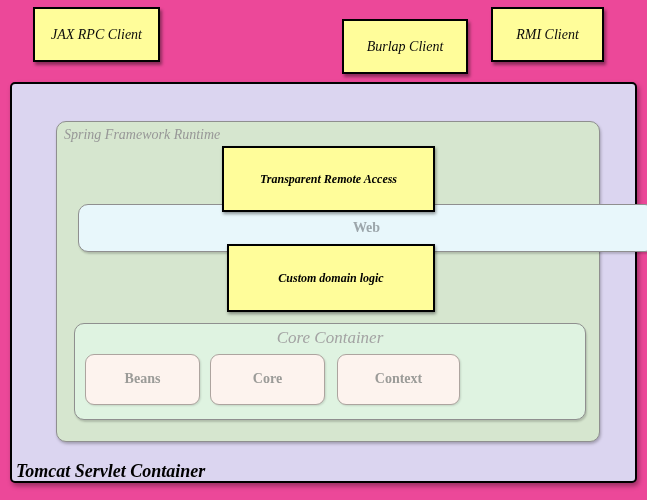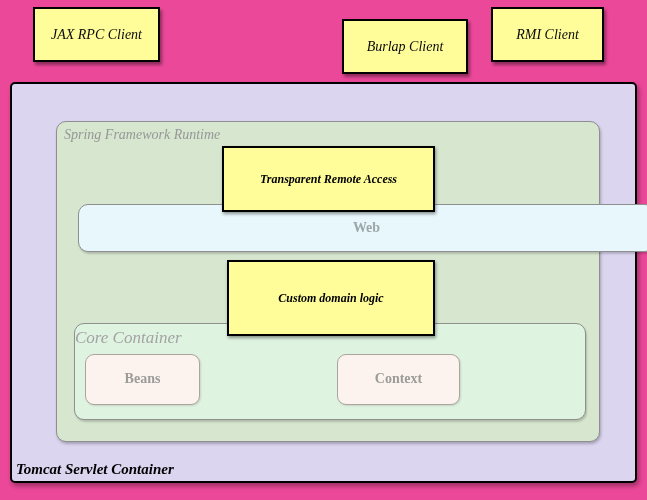--- a/index.html
+++ b/index.html
@@ -23,21 +23,21 @@
 
   
   .tomcat {
     position:absolute; left:10px; top:82px; width:627px; height:401px;
     box-sizing:border-box; background:var(--c-tomcat_fill,#DBD5F0);
     border:2px solid var(--c-border_dark,#000); border-radius:5px;
     box-shadow:2px 3px 5px rgba(0,0,0,0.35);
   }
   .tomcat-label {
     position:absolute; left:4px; top:377px;
-    font-weight:bold; font-style:italic; font-size:15px; color:#000;
+    font-weight:bold; font-style:italic; font-size:18px; color:#000;
   }
 
   
   .runtime {
     position:absolute; left:44px; top:37px; width:544px; height:321px;
     box-sizing:border-box; background:var(--c-runtime_fill,#D6E6CF);
     border:1px solid var(--c-border_gray,#8F8F8F); border-radius:10px;
     box-shadow:1px 2px 3px rgba(0,0,0,0.25);
   }
   .runtime-label {
@@ -57,31 +57,31 @@
   .yellow-box {
     position:absolute; box-sizing:border-box;
     background:var(--c-client_fill,#FFFD9A);
     border:2px solid var(--c-border_dark,#000);
     box-shadow:1px 2px 3px rgba(0,0,0,0.40);
     display:flex; align-items:center; justify-content:center;
     font-weight:bold; font-style:italic; font-size:12px; color:#000;
     text-align:center; z-index:2;
   }
   #box-tra { left:165px; top:24px;  width:213px; height:66px; }
-  #box-cdl { left:170px; top:122px; width:208px; height:76px;margin-top:16px; }
+  #box-cdl { left:170px; top:122px; width:208px; height:68px; }
 
   
   .core {
     position:absolute; left:17px; top:201px; width:512px; height:97px;
     box-sizing:border-box; background:var(--c-core_fill,#DFF3E1);
     border:1px solid var(--c-border_gray,#8F8F8F); border-radius:10px;
     box-shadow:1px 2px 2px rgba(0,0,0,0.18);
   }
   .core-label {
-    text-align:left; font-style:italic; font-size:17px;
+    text-align:center; font-style:italic; font-size:17px;
     color:#A3A3A3; margin-top:4px;
   }
   .module-box {
     position:absolute; top:30px; height:51px; box-sizing:border-box;
     background:var(--c-module_fill,#FDF3EE);
     border:1px solid var(--c-module_border,#ADA49F); border-radius:9px;
     box-shadow:1px 1px 2px rgba(0,0,0,0.12);
     display:flex; align-items:center; justify-content:center;
     font-weight:bold; font-size:14px; line-height:1.15;
     color:#9B9B98; text-align:center; padding:0 8px;
@@ -122,20 +122,23 @@
       <div class="yellow-box" id="box-cdl">
         <span>Custom domain logic</span>
       </div>
 
       <div class="core">
         <div class="core-label">Core Container</div>
 
         <div class="module-box" id="module-0">
           <span>Beans</span>
         </div>
+        <div class="module-box" id="module-1">
+          <span>Core</span>
+        </div>
         <div class="module-box" id="module-2">
           <span>Context</span>
         </div>
       </div>
     </div>
 
     <div class="tomcat-label">Tomcat Servlet Container</div>
   </div>
 
 </div>

